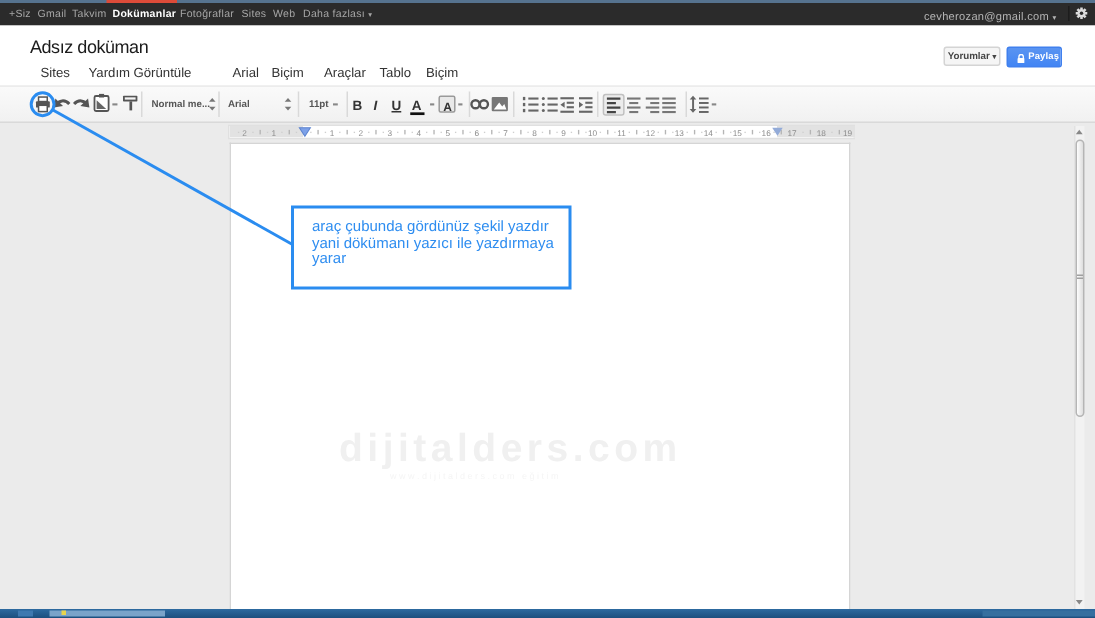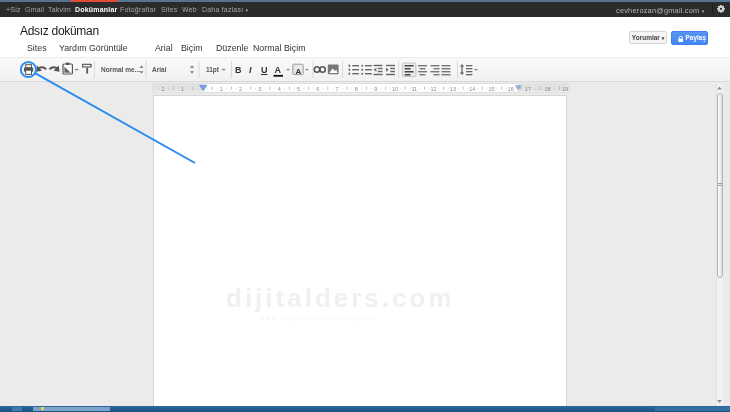--- a/index.html
+++ b/index.html
@@ -65,22 +65,22 @@
     <circle cx="6.5" cy="5.8" r="1.5" fill="#2b2b2b"></circle>
   </svg>
 
   <div class="abs" id="header"></div>
   <div class="abs" id="title">Adsız doküman</div>
   <div class="abs menu" style="left:27px">Sites</div>
   <div class="abs menu" style="left:59px">Yardım</div>
   <div class="abs menu" style="left:89px">Görüntüle</div>
   <div class="abs menu" style="left:155px">Arial</div>
   <div class="abs menu" style="left:181px">Biçim</div>
-  <div class="abs menu" style="left:216px">Düzenle</div>
-  <div class="abs menu" style="left:253px">Normal</div>
+  <div class="abs menu" style="left:216px">Araçlar</div>
+  <div class="abs menu" style="left:253px">Tablo</div>
   <div class="abs menu" style="left:284px">Biçim</div>
   <div class="abs" id="btnY">Yorumlar <span style="font-size:5px">▾</span></div>
   <div class="abs" id="btnP"><svg style="position:absolute;left:5.5px;top:3.8px" width="5.5" height="6.5" viewBox="0 0 6 7">
         <path d="M1.4 3V1.9a1.6 1.6 0 0 1 3.2 0V3" fill="none" stroke="#fff" stroke-width="1"></path>
         <rect x="0.4" y="2.9" width="5.2" height="3.7" rx="0.6" fill="#fff"></rect>
       </svg><span style="margin-left:13.5px">Paylaş</span></div>
 
   <div class="abs" id="toolbar"></div>
   <svg class="abs" style="left:0;top:57px" width="730" height="25" viewBox="0 0 730 25">
 
@@ -316,19 +316,20 @@
   <svg class="abs" style="left:716px;top:398px" width="7" height="7" viewBox="0 0 7 7">
       <polygon points="1.2,2 5.8,2 3.5,5" fill="#888"></polygon>
     </svg>
   <div class="abs" style="left:717.5px;top:183px;width:4px;height:1px;background:#a0a0a0"></div>
   <div class="abs" style="left:717.5px;top:185px;width:4px;height:1px;background:#a0a0a0"></div>
 
   <svg class="abs" style="left:0;top:57px;pointer-events:none" width="730" height="355" viewBox="0 0 730 355">
     <line x1="35" y1="16.2" x2="195" y2="106" stroke="#2a8cf0" stroke-width="2"></line>
     <circle cx="28.4" cy="12.5" r="7.6" fill="none" stroke="#2a8cf0" stroke-width="2"></circle>
   </svg>
+  <div class="abs" id="callout">araç çubunda gördünüz şekil yazdır<br>yani dökümanı yazıcı ile yazdırmaya<br>yarar</div>
 
   <div class="abs" id="taskbar"></div>
   <div class="abs" style="left:12px;top:407px;width:10px;height:4px;background:#3f79b0"></div>
   <div class="abs" style="left:33px;top:407px;width:77px;height:4px;background:#7aa3c9"></div>
   <div class="abs" style="left:41px;top:407px;width:3px;height:3px;background:#e8d44d"></div>
   <div class="abs" style="left:655px;top:407px;width:75px;height:4px;background:#356f9f"></div>
 </div>
 
 </body></html>

